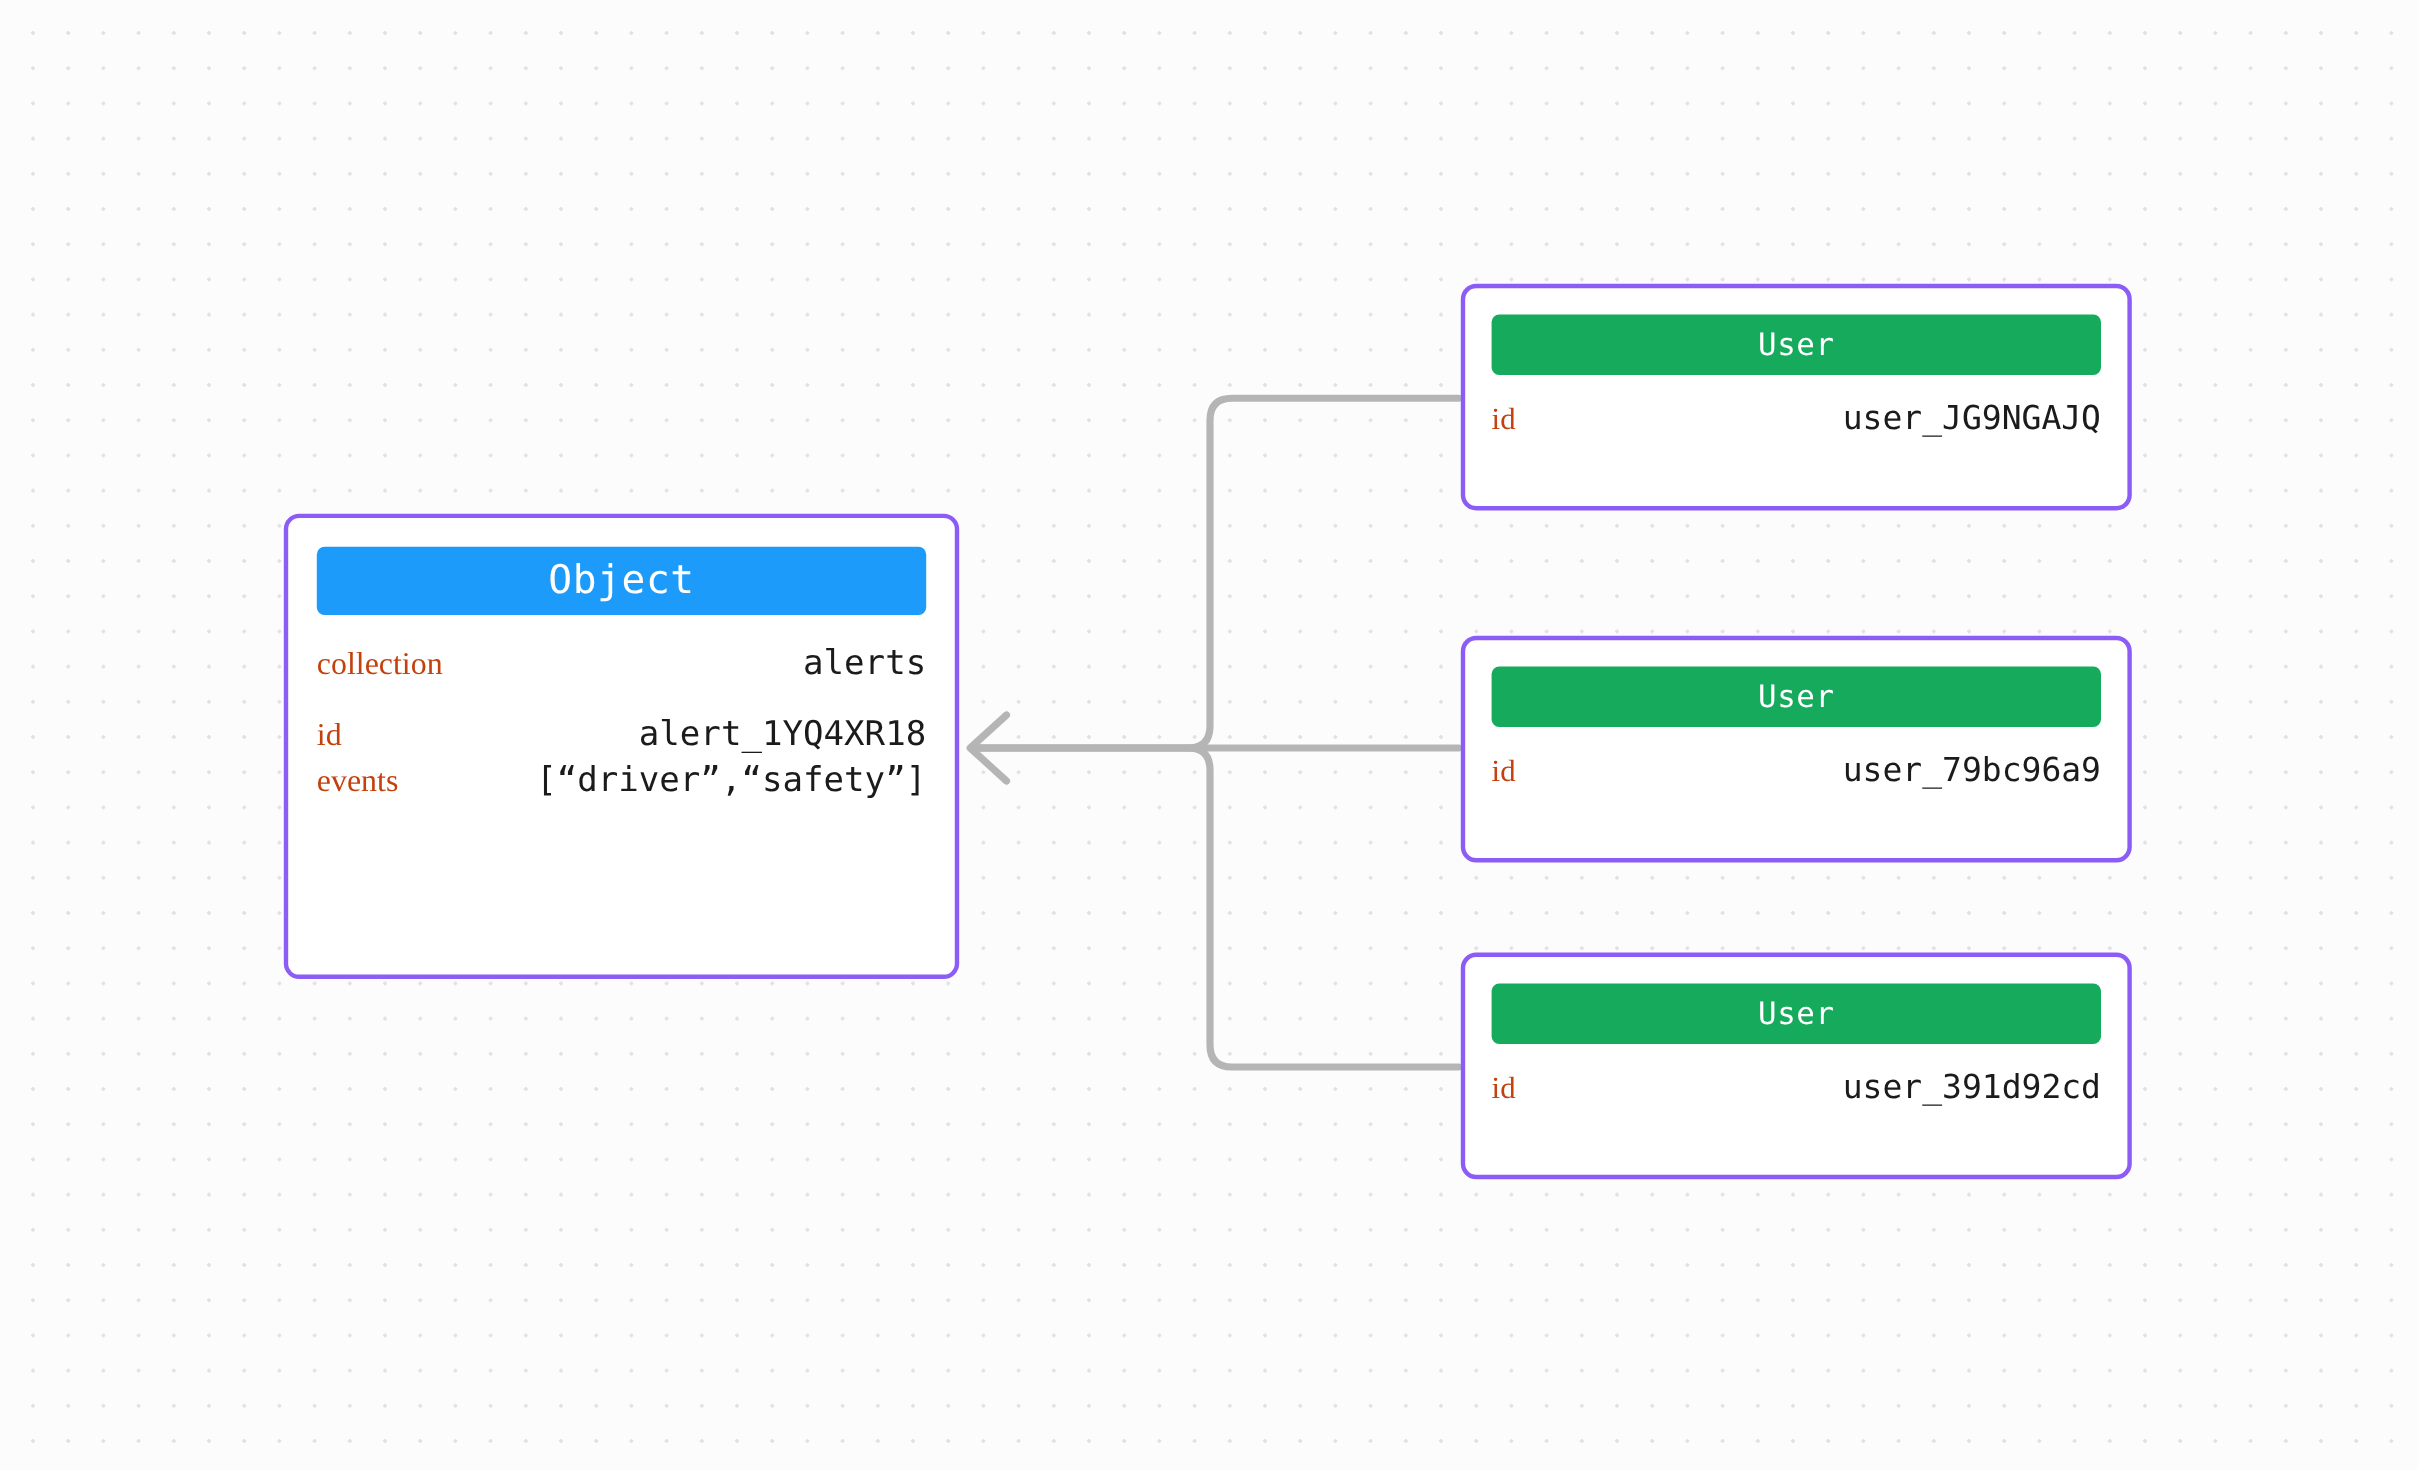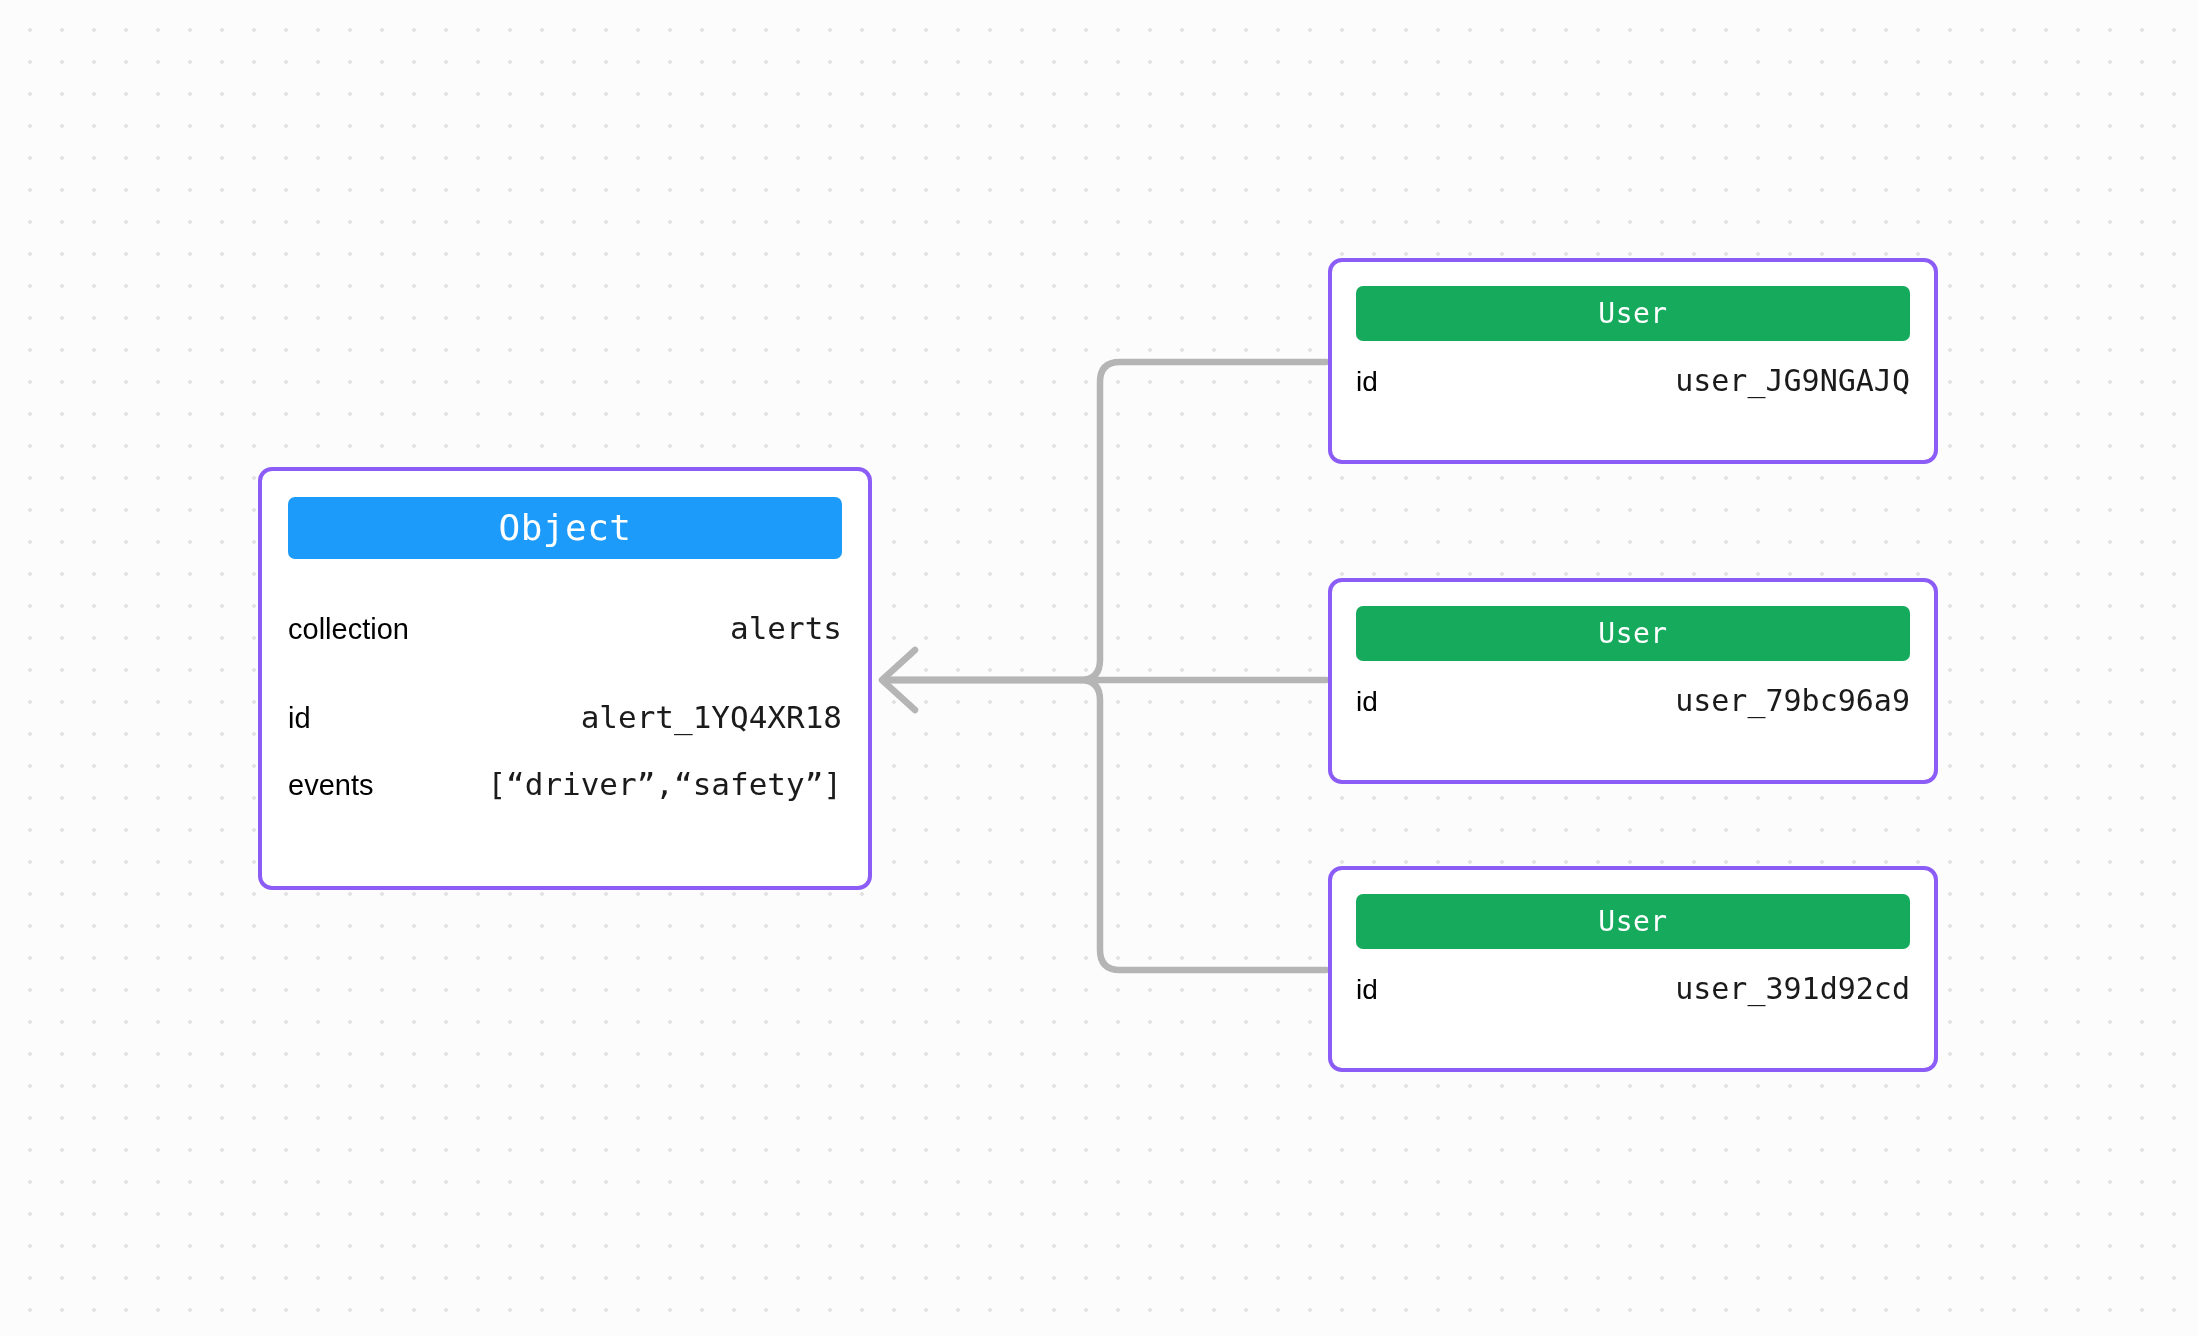--- a/index.html
+++ b/index.html
@@ -63,22 +63,22 @@
     box-sizing: border-box;
   }
 
   .field-row {
     display: flex;
     align-items: baseline;
     justify-content: space-between;
   }
 
   .field-label {
-    color: #000000;
-    font-family: Liberation Sans, sans-serif;
+    color: #c2410c;
+    font-family: Liberation Serif, serif;
     white-space: nowrap;
   }
 
   .field-value {
     color: #1b1b1b;
     font-family: "DejaVu Sans Mono", "Liberation Mono", monospace;
     white-space: pre;
     text-align: center;
   }
 
@@ -91,21 +91,21 @@
   }
   #object-node .node-header {
     height: 62px;
     line-height: 62px;
     font-size: 36px;
   }
   #object-node .node-body {
     padding: 26px 26px 16px 26px;
   }
   #object-node .field-label { font-size: 29px; }
-  #object-node .field-value { font-size: 31px; margin-top: 25px; }
+  #object-node .field-value { font-size: 31px; }
   #object-node .field-row   { margin-bottom: 6px; }
   #object-node .group-gap   { height: 22px; }
 
   
   .user-node {
     left: 1328px;
     width: 610px;
     height: 206px;
   }
   .user-node .node-header {

